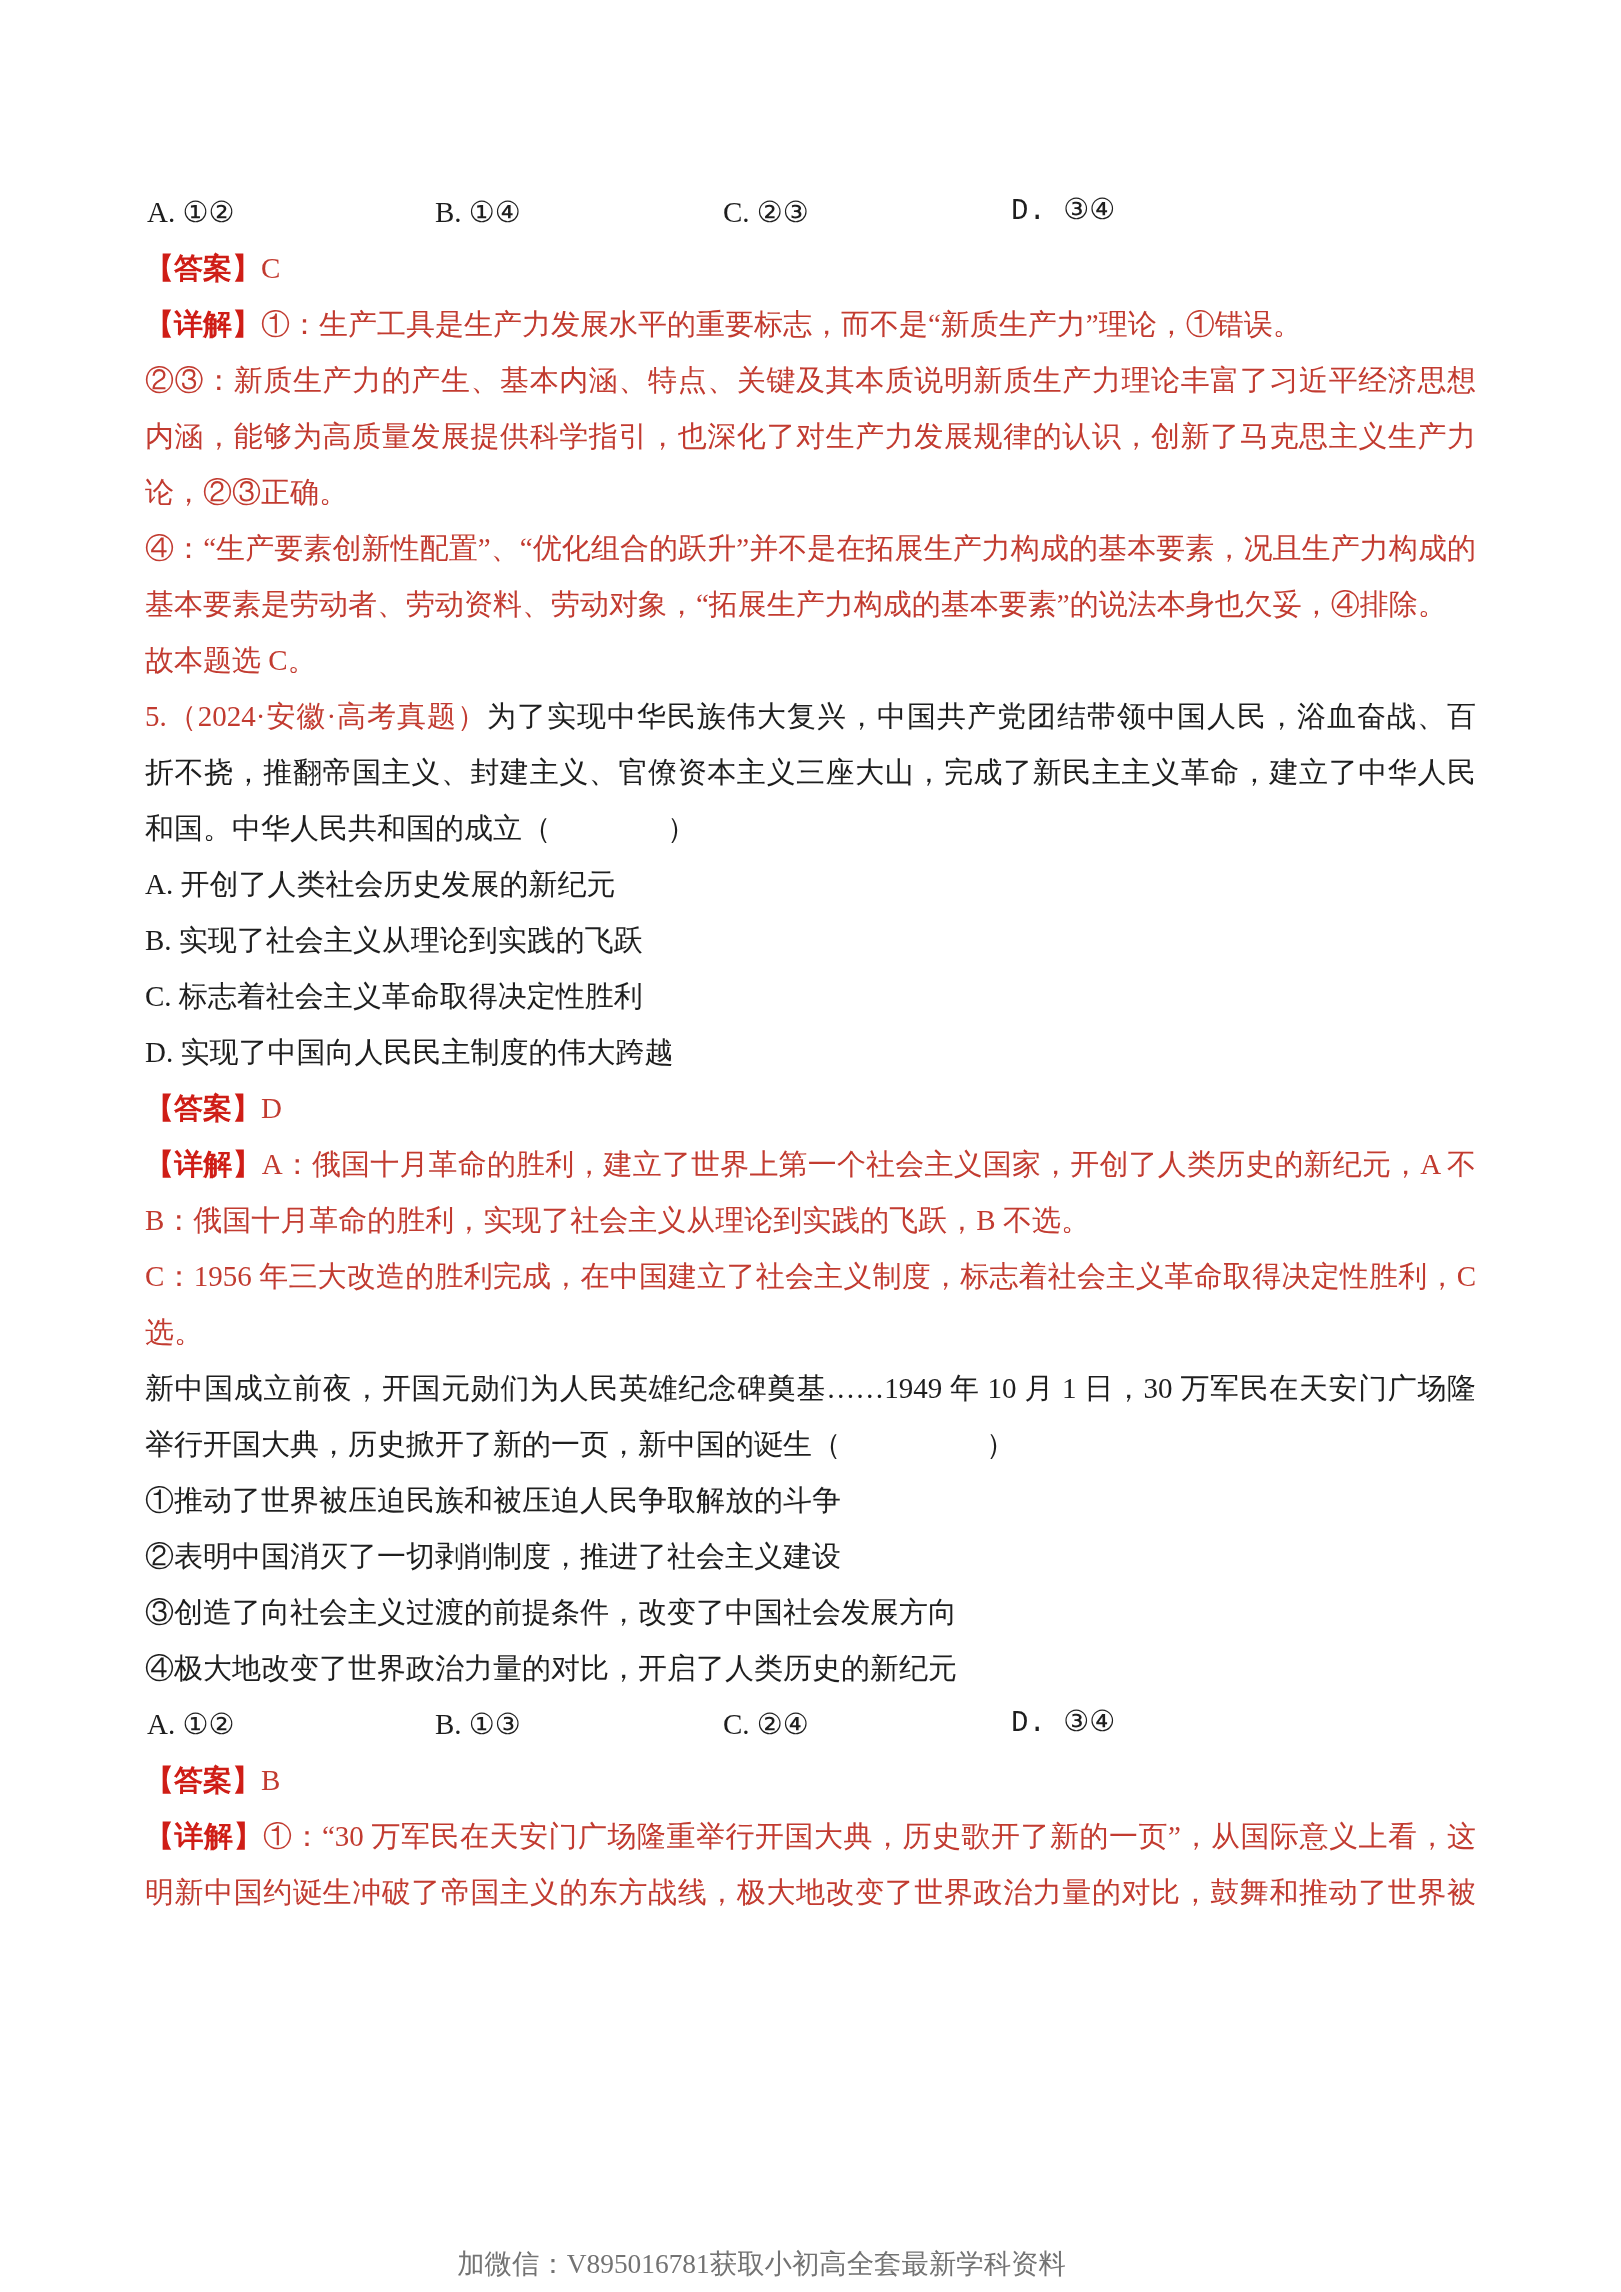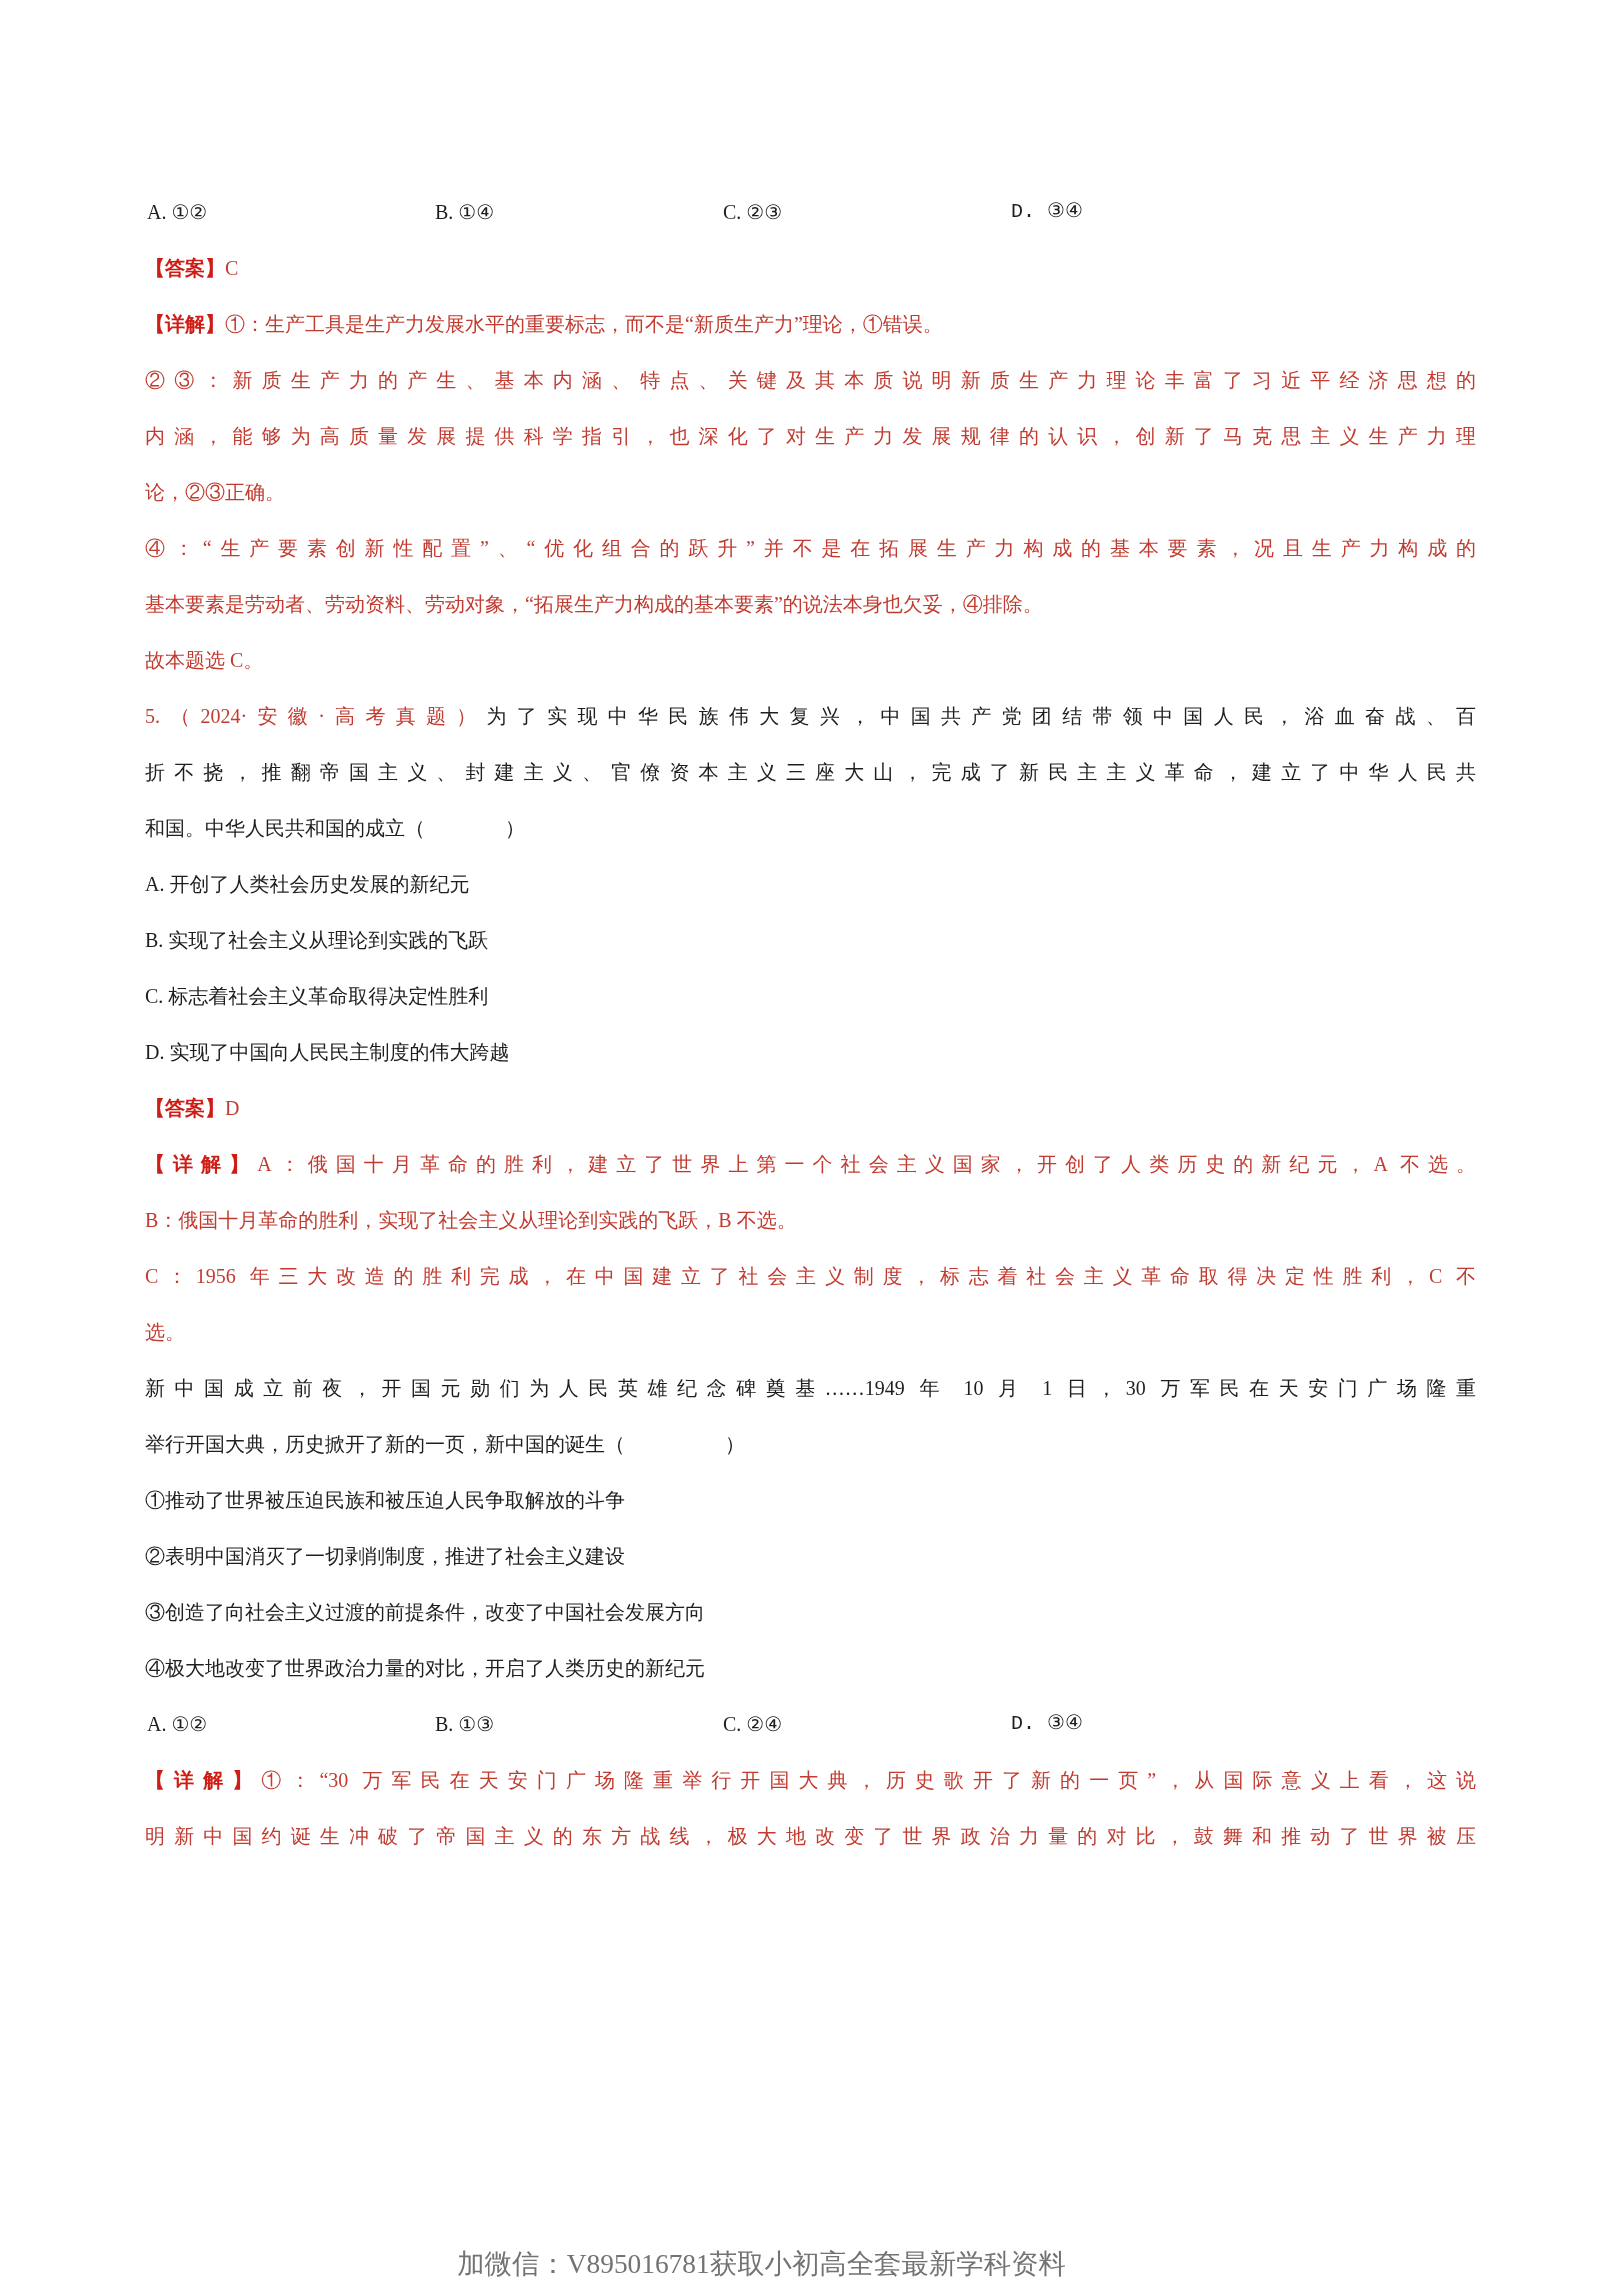--- a/index.html
+++ b/index.html
@@ -16,21 +16,21 @@
     overflow: hidden;
     font-family: "Liberation Serif", "DejaVu Serif", serif;
   }
   .content {
     position: absolute;
     left: 145px;
     top: 184px;
     width: 1331px;
   }
   .line {
-    font-size: 20px;
+    font-size: 29px;
     line-height: 56px;
     height: 56px;
     white-space: pre;
     color: var(--black);
   }
   .line.fill {
     white-space: normal;
     text-align: justify;
     text-align-last: justify;
     overflow: hidden;
@@ -78,18 +78,19 @@
       <div class="line"><span class="seg-red">B：俄国十月革命的胜利，实现了社会主义从理论到实践的飞跃，B 不选。</span></div>
       <div class="line fill"><span class="seg-red">C：1956 年三大改造的胜利完成，在中国建立了社会主义制度，标志着社会主义革命取得决定性胜利，C 不</span></div>
       <div class="line"><span class="seg-red">选。</span></div>
       <div class="line fill"><span class="seg-black">新中国成立前夜，开国元勋们为人民英雄纪念碑奠基……1949 年 10 月 1 日，30 万军民在天安门广场隆重</span></div>
       <div class="line"><span class="seg-black">举行开国大典，历史掀开了新的一页，新中国的诞生（　　　　　）</span></div>
       <div class="line"><span class="seg-black">①推动了世界被压迫民族和被压迫人民争取解放的斗争</span></div>
       <div class="line"><span class="seg-black">②表明中国消灭了一切剥削制度，推进了社会主义建设</span></div>
       <div class="line"><span class="seg-black">③创造了向社会主义过渡的前提条件，改变了中国社会发展方向</span></div>
       <div class="line"><span class="seg-black">④极大地改变了世界政治力量的对比，开启了人类历史的新纪元</span></div>
       <div class="line options"><span class="opt seg-black">A. ①②</span><span class="opt seg-black">B. ①③</span><span class="opt seg-black">C. ②④</span><span class="opt seg-black">D. ③④</span></div>
+      <div class="line"><span class="seg-label">【答案】</span><span class="seg-red">B</span></div>
       <div class="line fill"><span class="seg-label">【详解】</span><span class="seg-red">①：“30 万军民在天安门广场隆重举行开国大典，历史歌开了新的一页”，从国际意义上看，这说</span></div>
       <div class="line fill"><span class="seg-red">明新中国约诞生冲破了帝国主义的东方战线，极大地改变了世界政治力量的对比，鼓舞和推动了世界被压</span></div>
     </div>
   <div class="footer">加微信：V895016781获取小初高全套最新学科资料</div>
 </div>
 
 
 </body></html>

